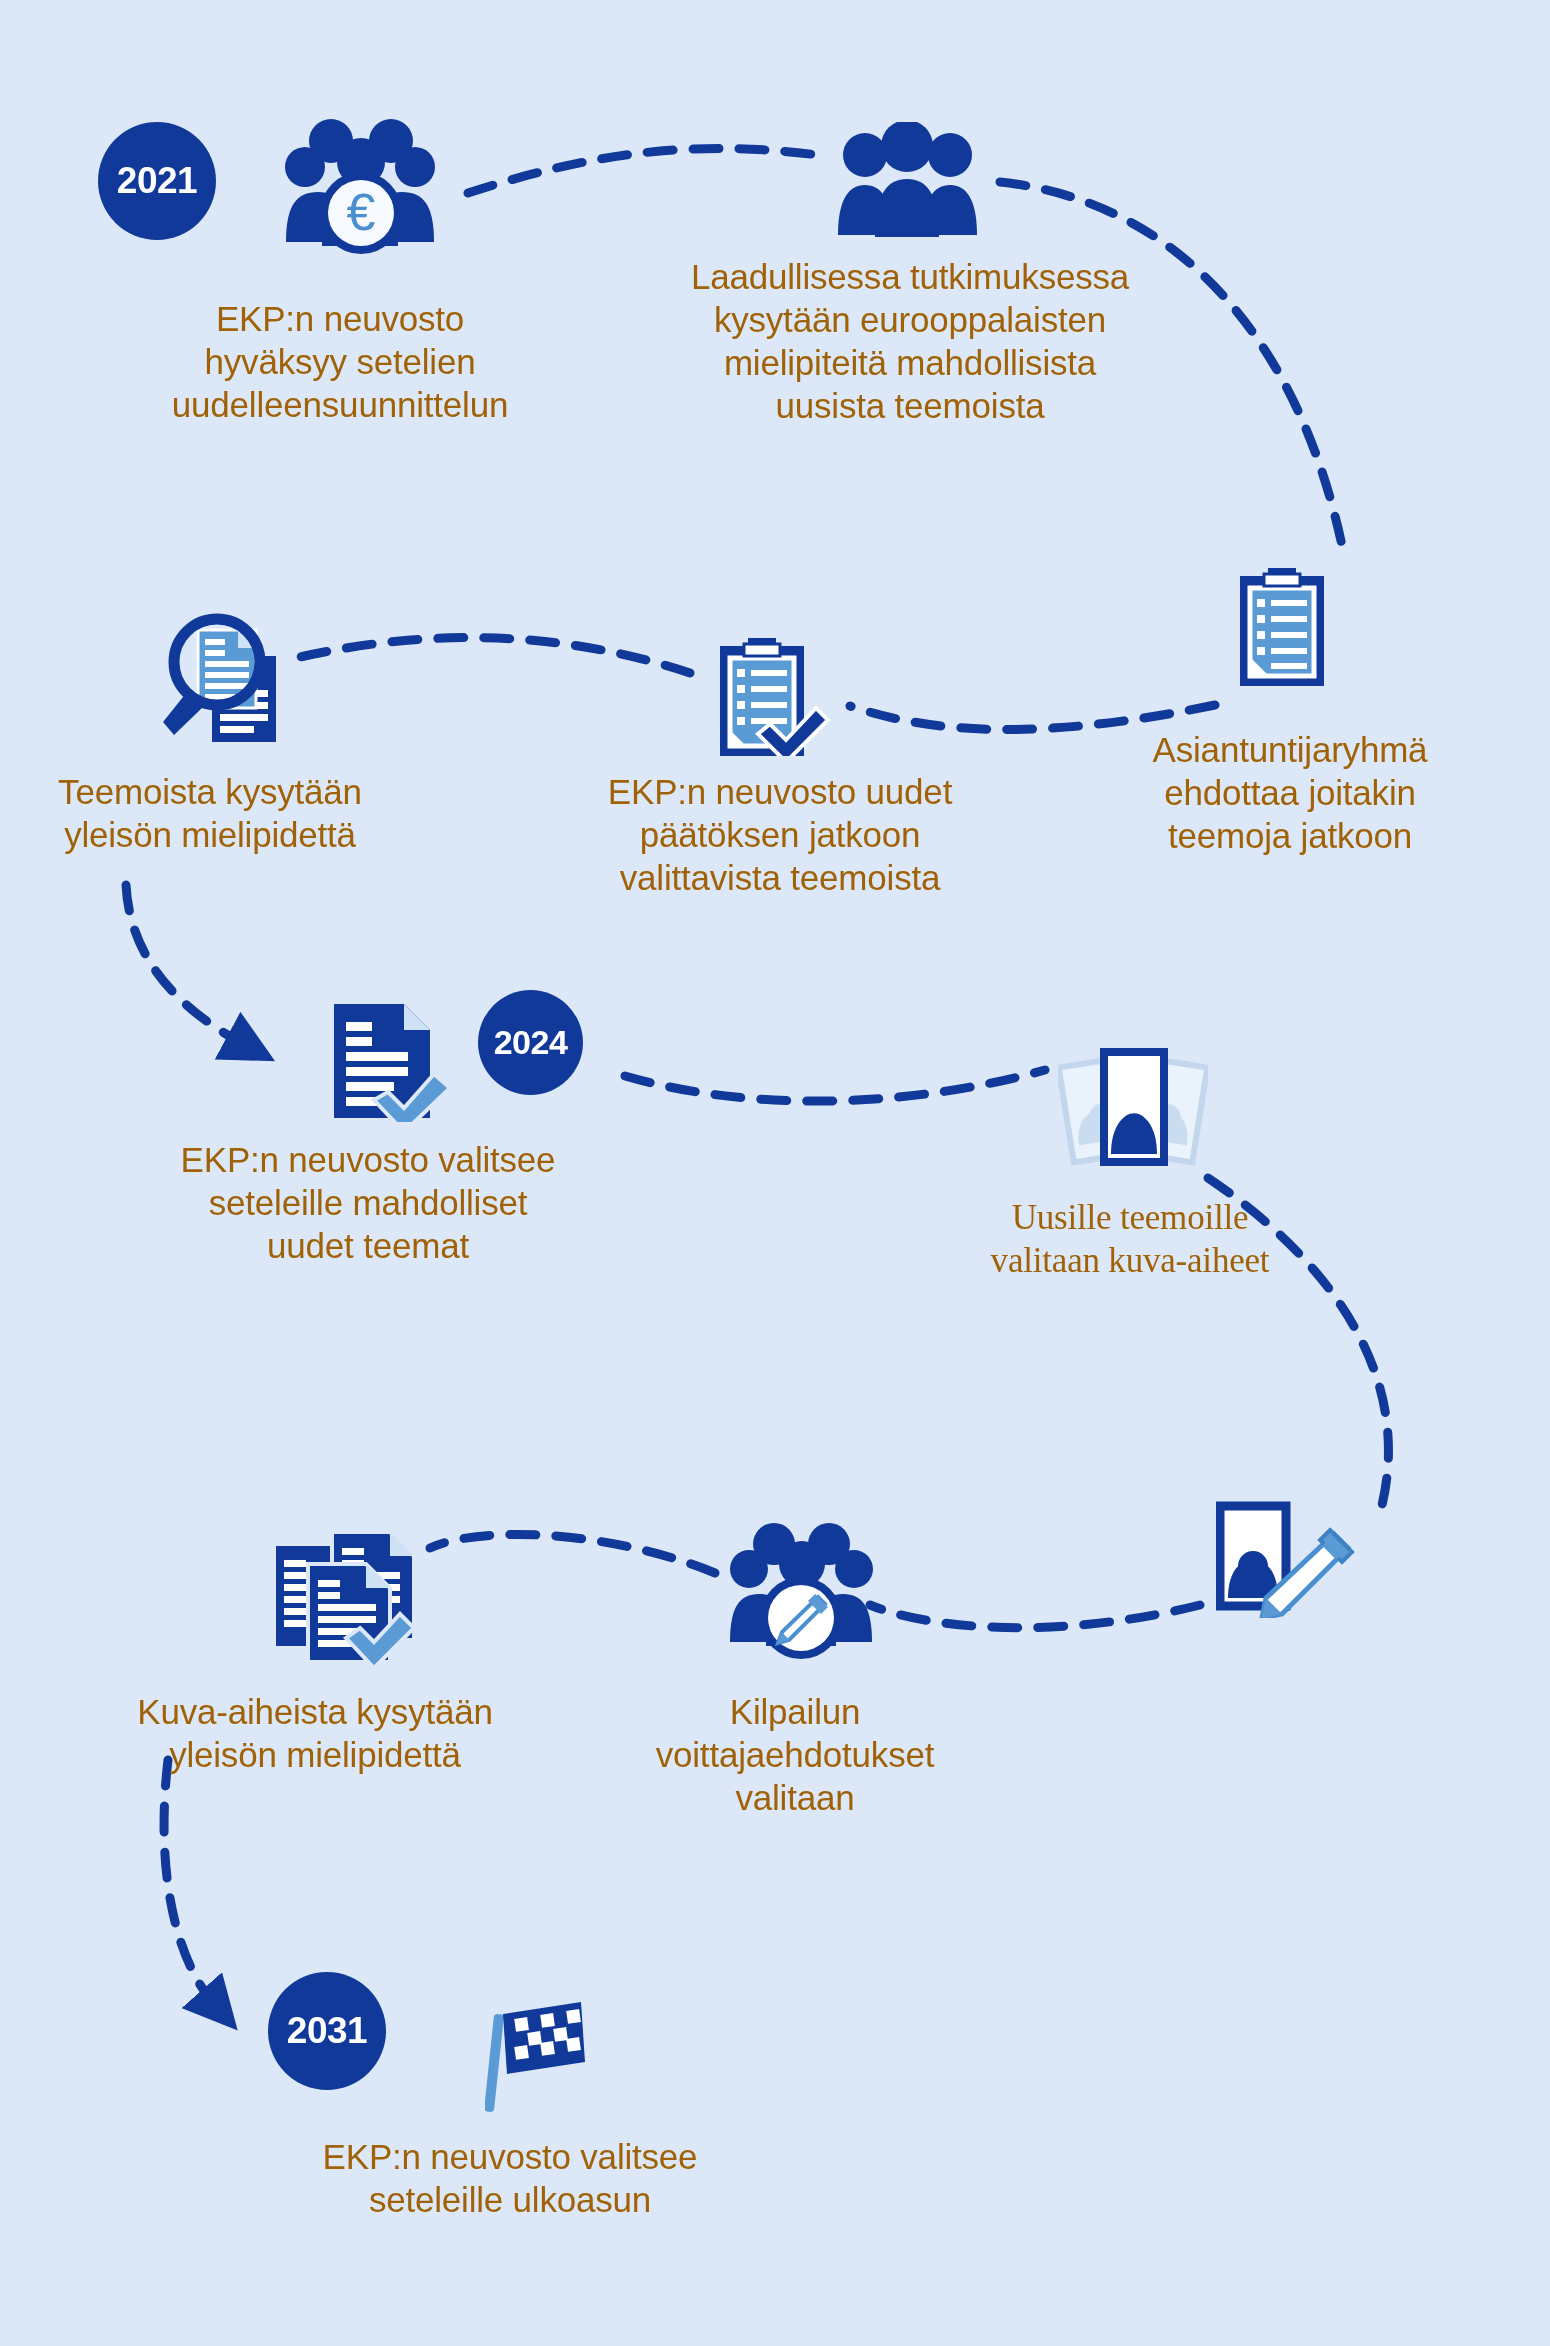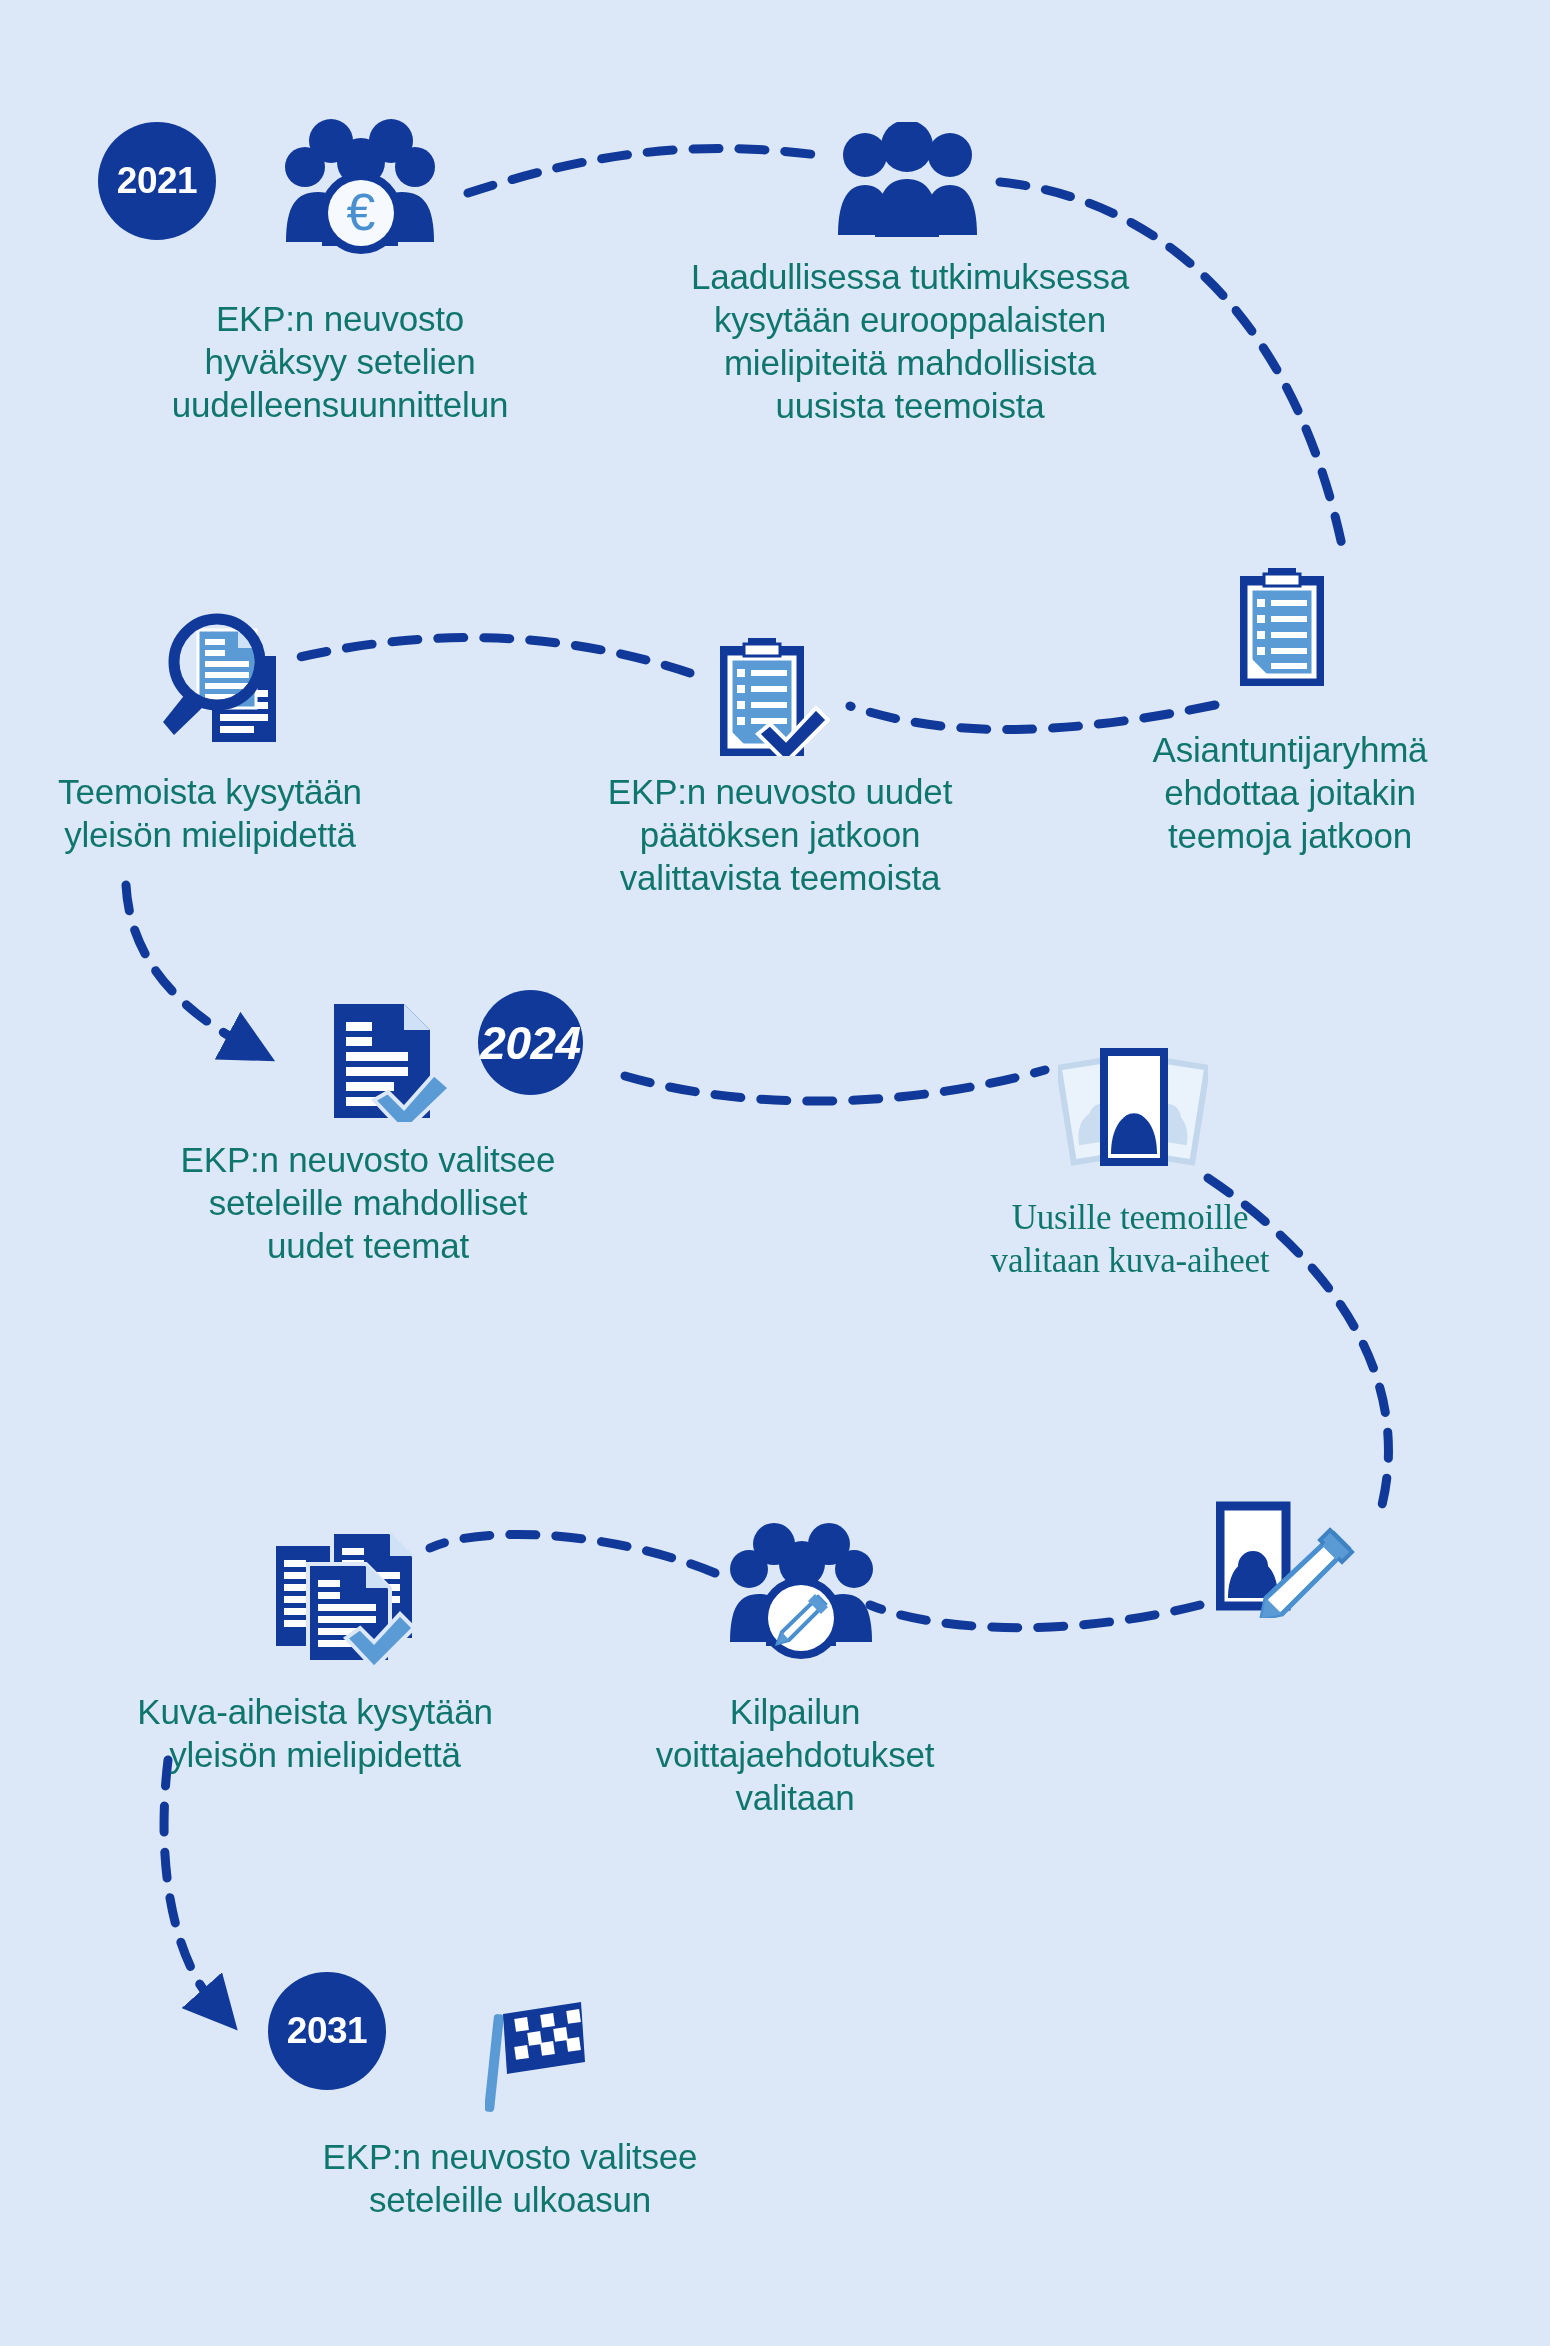--- a/index.html
+++ b/index.html
@@ -7,21 +7,21 @@
     width:1550px;height:2346px;
     background:#dce8f7;
     font-family:"Liberation Sans", sans-serif;
     position:relative;
     overflow:hidden;
   }
   #stage{position:relative;width:1550px;height:2346px;}
   #wires{position:absolute;left:0;top:0;width:1550px;height:2346px;}
   .cap{
     position:absolute;
-    color:#0f766e;
+    color:#a16207;
     text-align:center;
     font-size:35px;
     line-height:1.23;
     white-space:pre-line;
     letter-spacing:-0.2px;
   }
   .year{
     position:absolute;
     border-radius:50%;
     background:#10399a;
@@ -196,21 +196,21 @@
         <rect x="16" y="37" width="26" height="9"></rect>
         <rect x="16" y="52" width="62" height="9"></rect>
         <rect x="16" y="67" width="62" height="9"></rect>
         <rect x="16" y="82" width="48" height="9"></rect>
         <rect x="16" y="97" width="48" height="9"></rect>
       </g>
       <path d="M58 92 L74 108 L104 74 L120 88 L74 132 L44 100 Z" fill="#5b9bd5" stroke="#dce8f7" stroke-width="4"></path>
     </svg>
   </div>
 
-  <div class="year" style="left:478px;top:990px;width:105px;height:105px;font-size:46px;font-style:italic;">2024</div>
+  <div class="year" style="left:478px;top:990px;width:105px;height:105px;font-size:34px;">2024</div>
 
   <div class="cap" style="left:148px;top:1138px;width:440px;">EKP:n neuvosto valitsee
 seteleille mahdolliset
 uudet teemat</div>
 
   <div class="icon" style="left:1058px;top:1046px;">
     <svg width="150" height="130" viewBox="0 0 150 130">
       <g transform="rotate(-9 40 65)">
         <rect x="8" y="16" width="68" height="96" fill="#eaf2fb" stroke="#c2d6ec" stroke-width="6"></rect>
         <path d="M16 96 C16 76 26 64 42 64 C58 64 68 76 68 96 Z" fill="#c9dcf0"></path>

